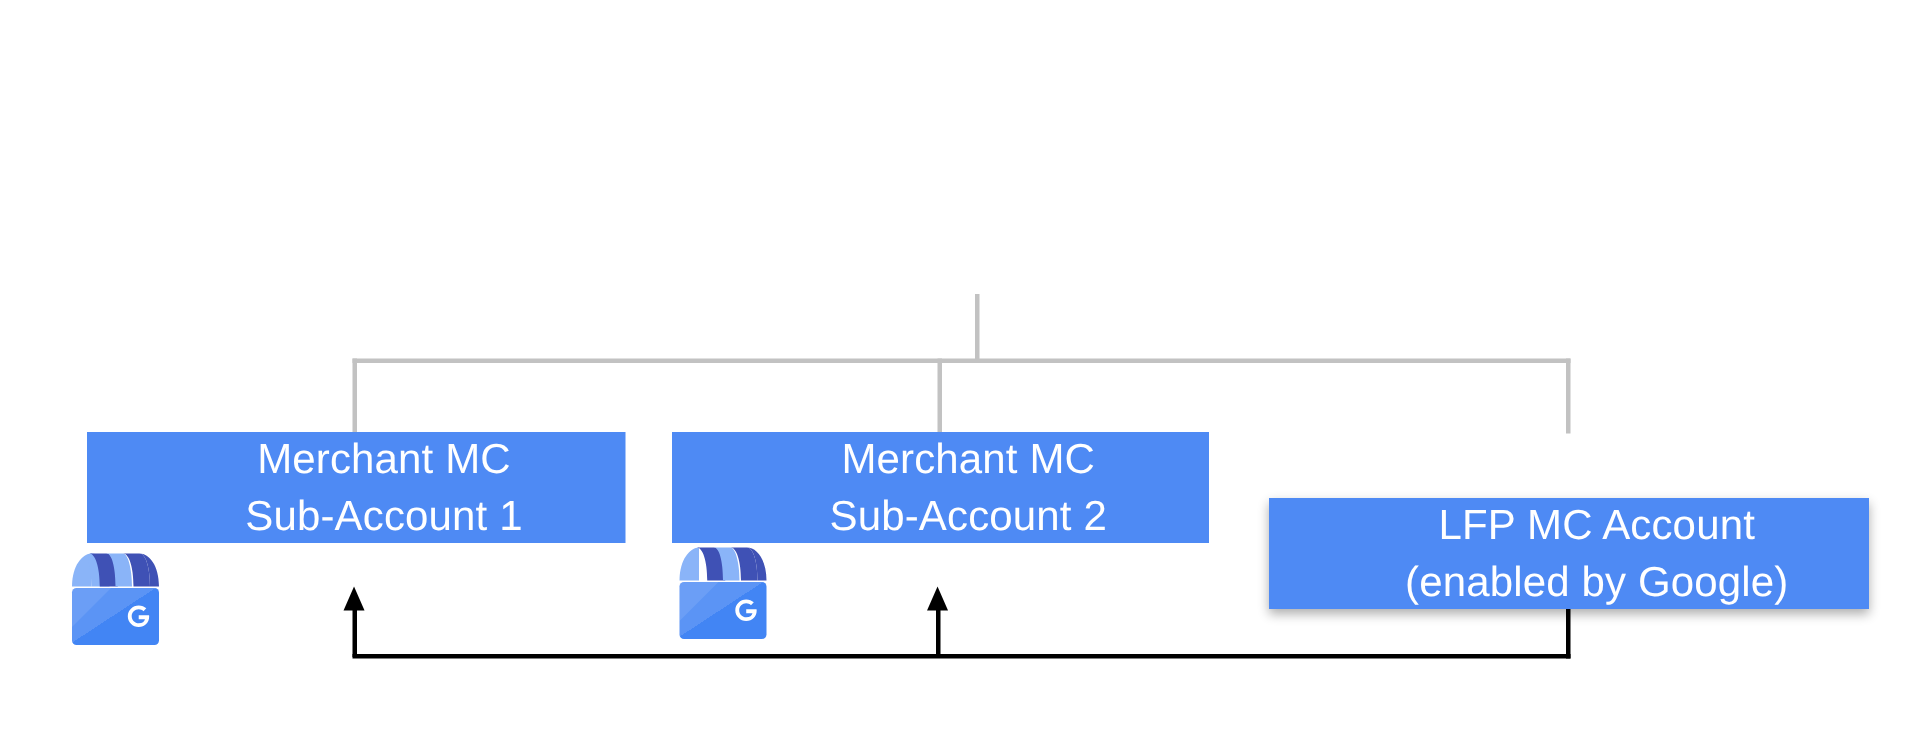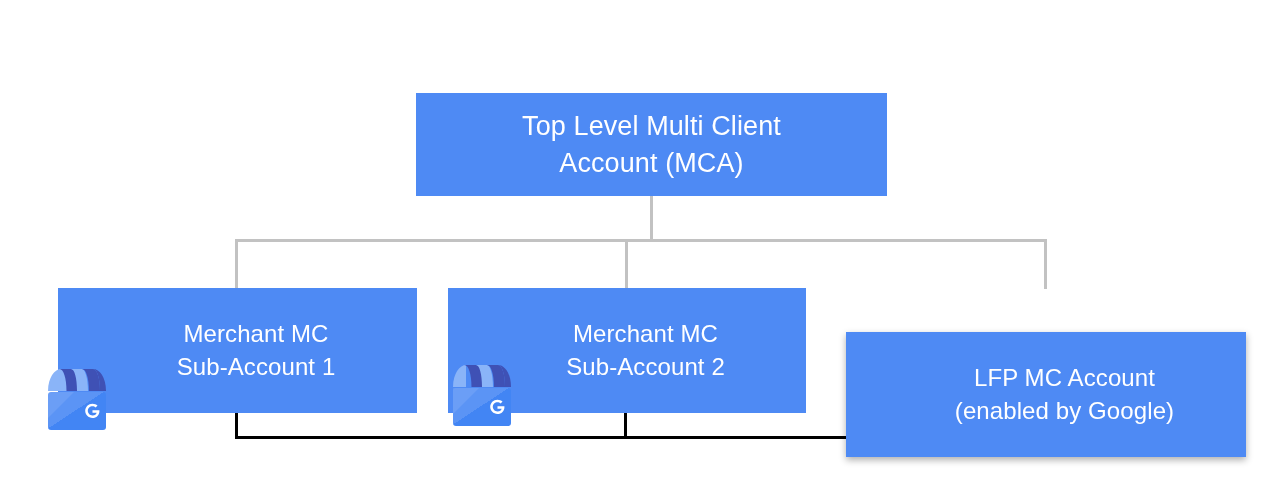--- a/index.html
+++ b/index.html
@@ -41,22 +41,22 @@
   #node-top {
     left: 416px;
     top: 93px;
     width: 471px;
     height: 103px;
     font-size: 27px;
   }
 
   .node-sub {
     top: 288px;
-    height: 125px;
-    font-size: 24px;
+    height: 74px;
+    font-size: 28px;
     padding-left: 37px;
   }
   #node-sub1 { left: 58px;  width: 359px; }
   #node-sub2 { left: 448px; width: 358px; }
   #node-lfp  { left: 846px; width: 400px; margin-top: 44px; }
 
   
   .conn {
     position: absolute;
     background: #c2c2c2;
@@ -118,22 +118,20 @@
   <div class="conn conn-v" id="conn-drop-m"></div>
   <div class="conn conn-v" id="conn-drop-r"></div>
 
   <div class="wire wire-v" id="wire-from-lfp"></div>
   <div class="wire wire-h" id="wire-bottom"></div>
   <div class="wire wire-v" id="wire-to-sub1"></div>
   <div class="wire wire-v" id="wire-to-sub2"></div>
   <div class="arrowhead" id="arrow-sub1"></div>
   <div class="arrowhead" id="arrow-sub2"></div>
 
-  <div class="node" id="node-top">Top Level Multi Client
-Account (MCA)</div>
 
   <div class="node node-sub" id="node-sub1">Merchant MC
 Sub-Account 1</div>
 
   <div class="node node-sub" id="node-sub2">Merchant MC
 Sub-Account 2</div>
 
   <div class="node node-sub shadowed" id="node-lfp">LFP MC Account
 (enabled by Google)</div>
 

